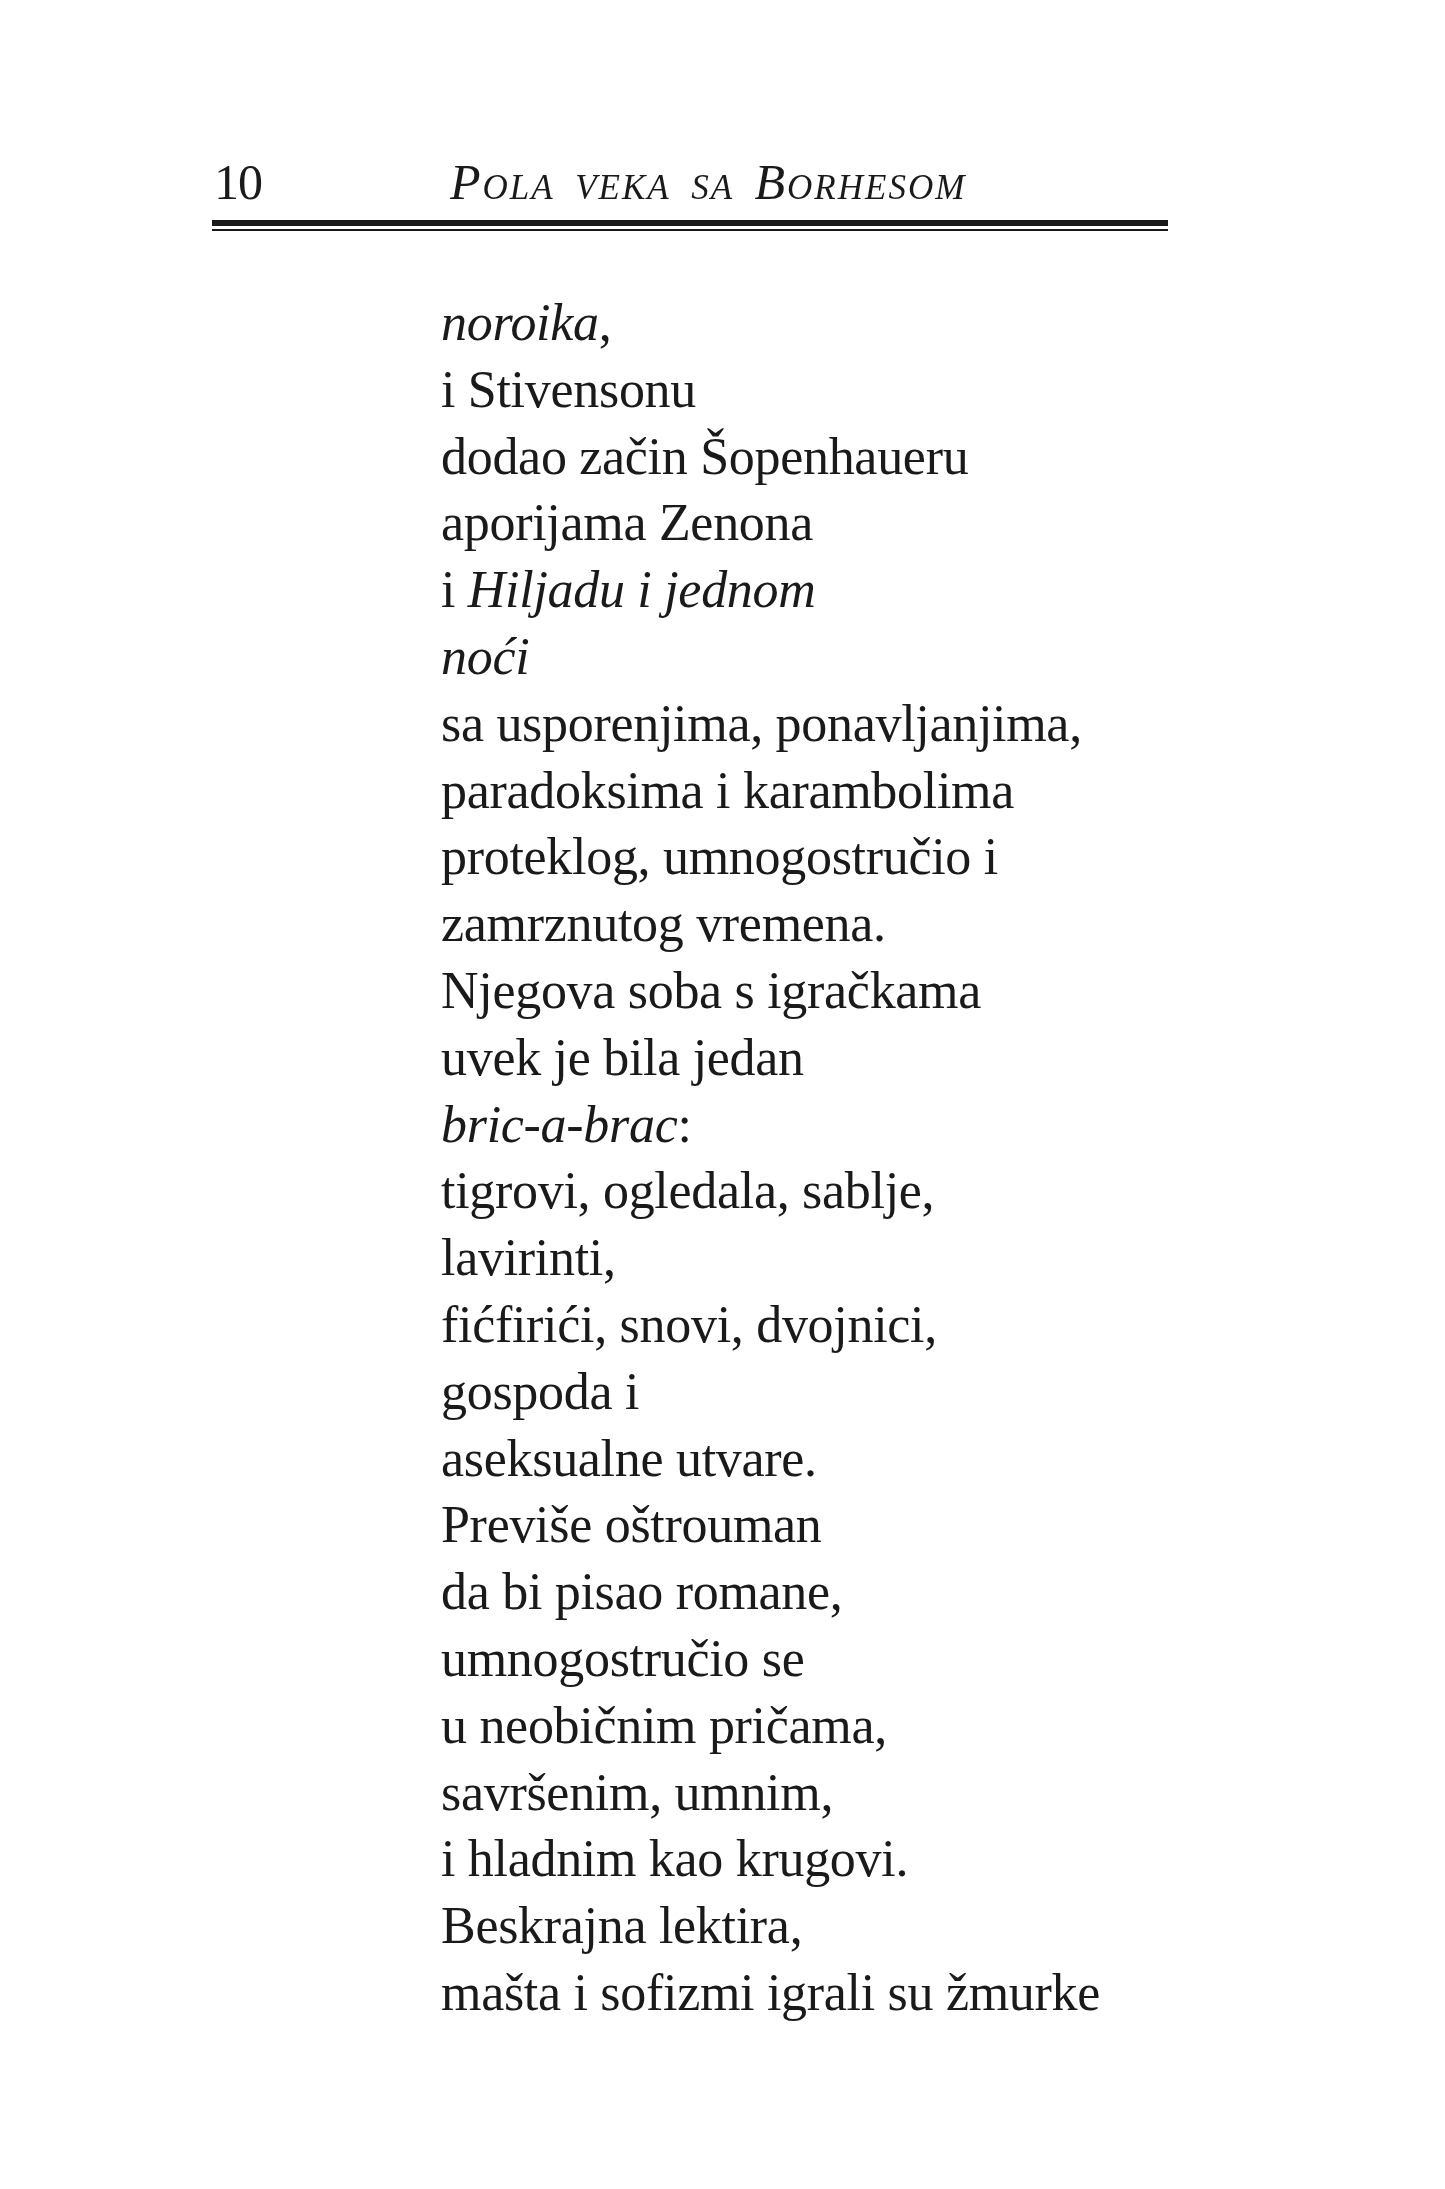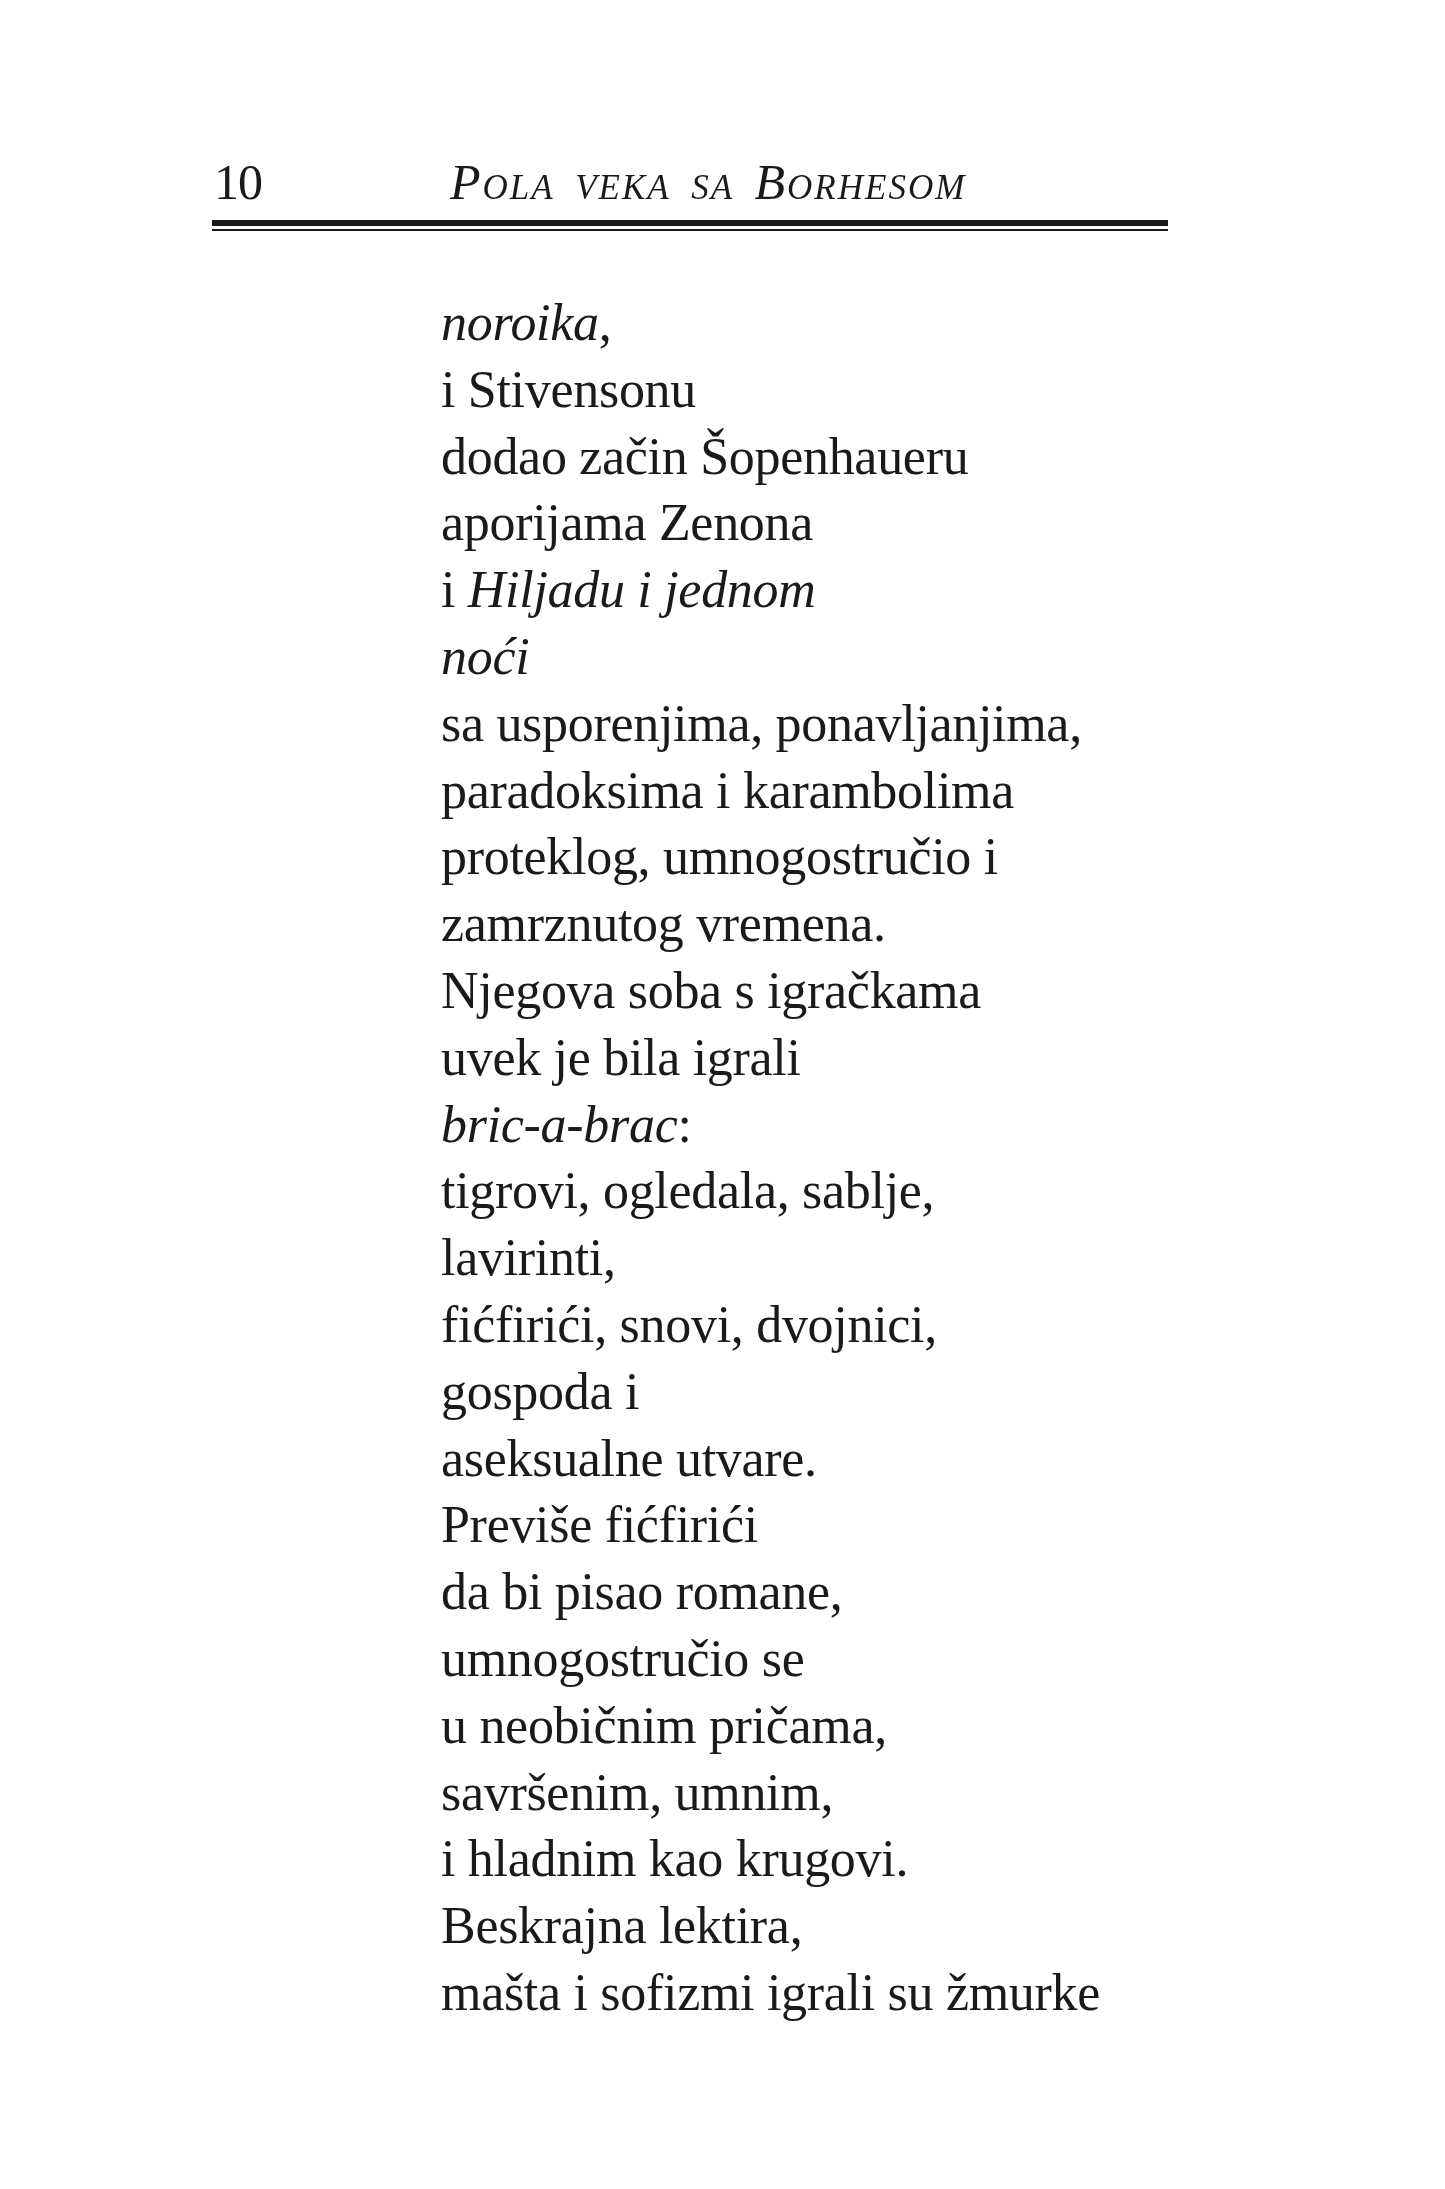--- a/index.html
+++ b/index.html
@@ -82,28 +82,28 @@
     <li class="poem-line"><span>i Stivensonu</span></li>
     <li class="poem-line"><span>dodao začin Šopenhaueru</span></li>
     <li class="poem-line"><span>aporijama Zenona</span></li>
     <li class="poem-line"><span>i </span><span class="it">Hiljadu i jednom</span></li>
     <li class="poem-line"><span class="it">noći</span></li>
     <li class="poem-line"><span>sa usporenjima, ponavljanjima,</span></li>
     <li class="poem-line"><span>paradoksima i karambolima</span></li>
     <li class="poem-line"><span>proteklog, umnogostručio i</span></li>
     <li class="poem-line"><span>zamrznutog vremena.</span></li>
     <li class="poem-line"><span>Njegova soba s igračkama</span></li>
-    <li class="poem-line"><span>uvek je bila igrali</span></li>
+    <li class="poem-line"><span>uvek je bila jedan</span></li>
     <li class="poem-line"><span class="it">bric-a-brac</span><span>:</span></li>
     <li class="poem-line"><span>tigrovi, ogledala, sablje,</span></li>
     <li class="poem-line"><span>lavirinti,</span></li>
     <li class="poem-line"><span>fićfirići, snovi, dvojnici,</span></li>
     <li class="poem-line"><span>gospoda i</span></li>
     <li class="poem-line"><span>aseksualne utvare.</span></li>
-    <li class="poem-line"><span>Previše fićfirići</span></li>
+    <li class="poem-line"><span>Previše oštrouman</span></li>
     <li class="poem-line"><span>da bi pisao romane,</span></li>
     <li class="poem-line"><span>umnogostručio se</span></li>
     <li class="poem-line"><span>u neobičnim pričama,</span></li>
     <li class="poem-line"><span>savršenim, umnim,</span></li>
     <li class="poem-line"><span>i hladnim kao krugovi.</span></li>
     <li class="poem-line"><span>Beskrajna lektira,</span></li>
     <li class="poem-line"><span>mašta i sofizmi igrali su žmurke</span></li>
   </ul>
 
 </body></html>

